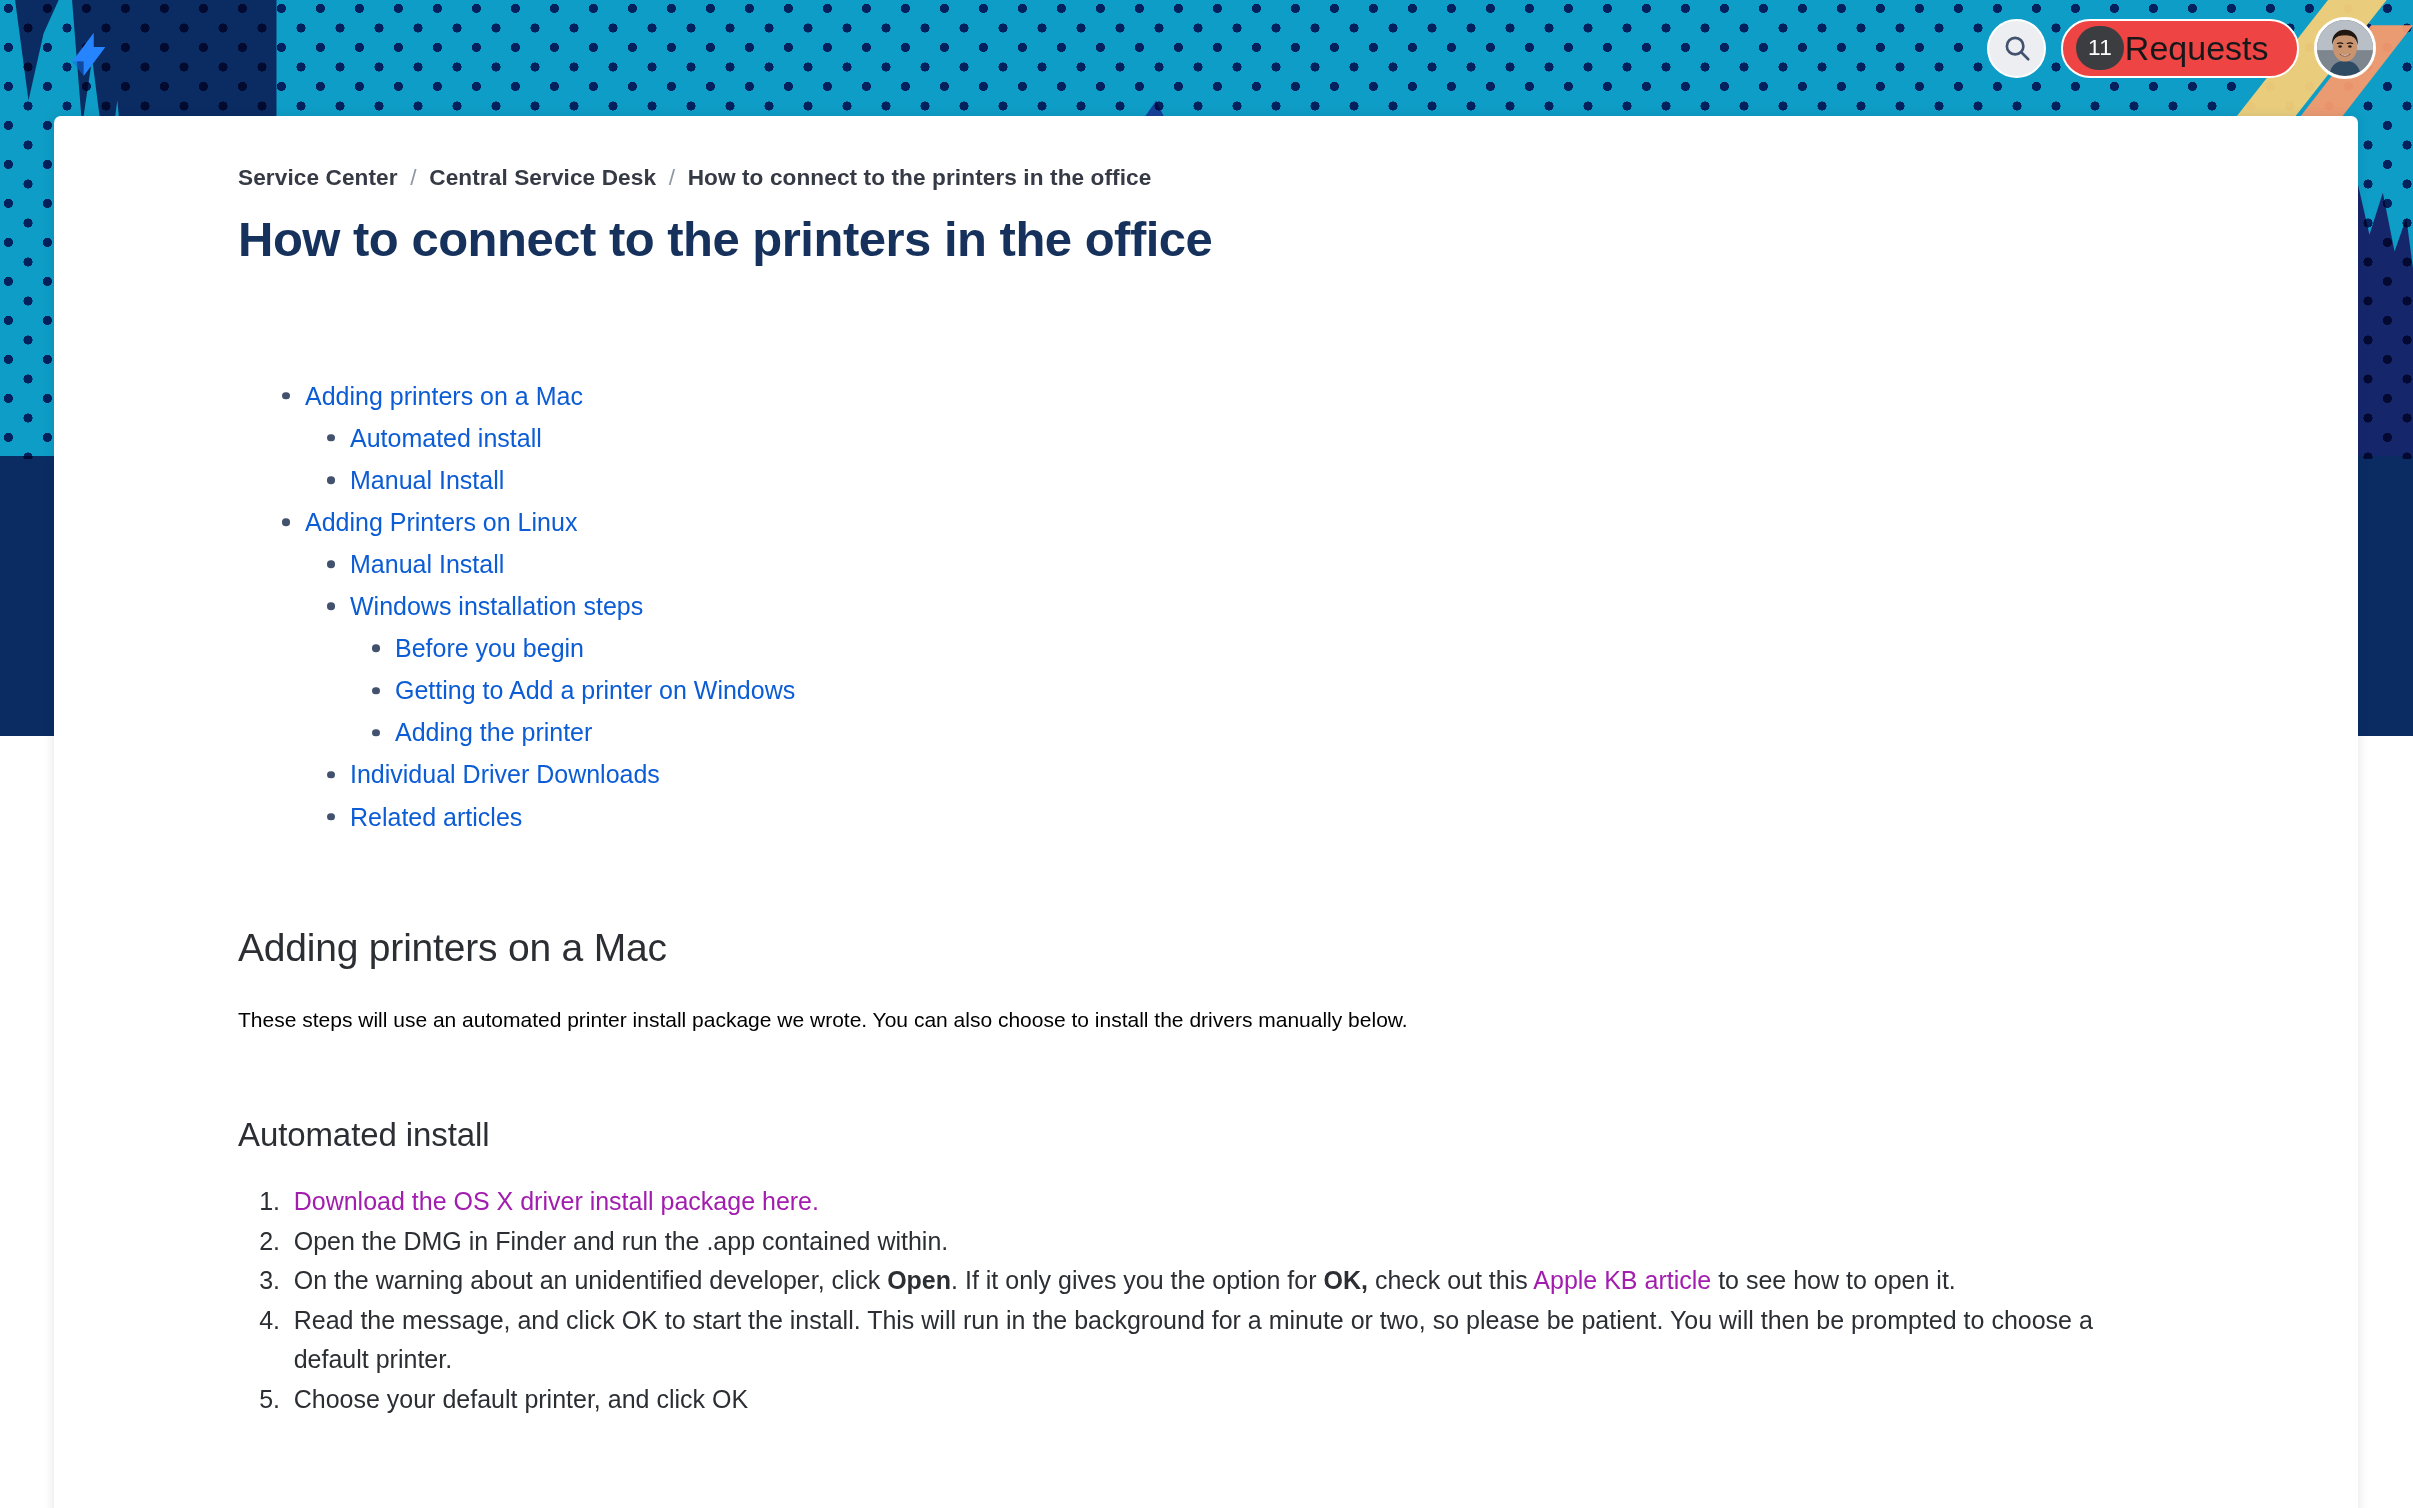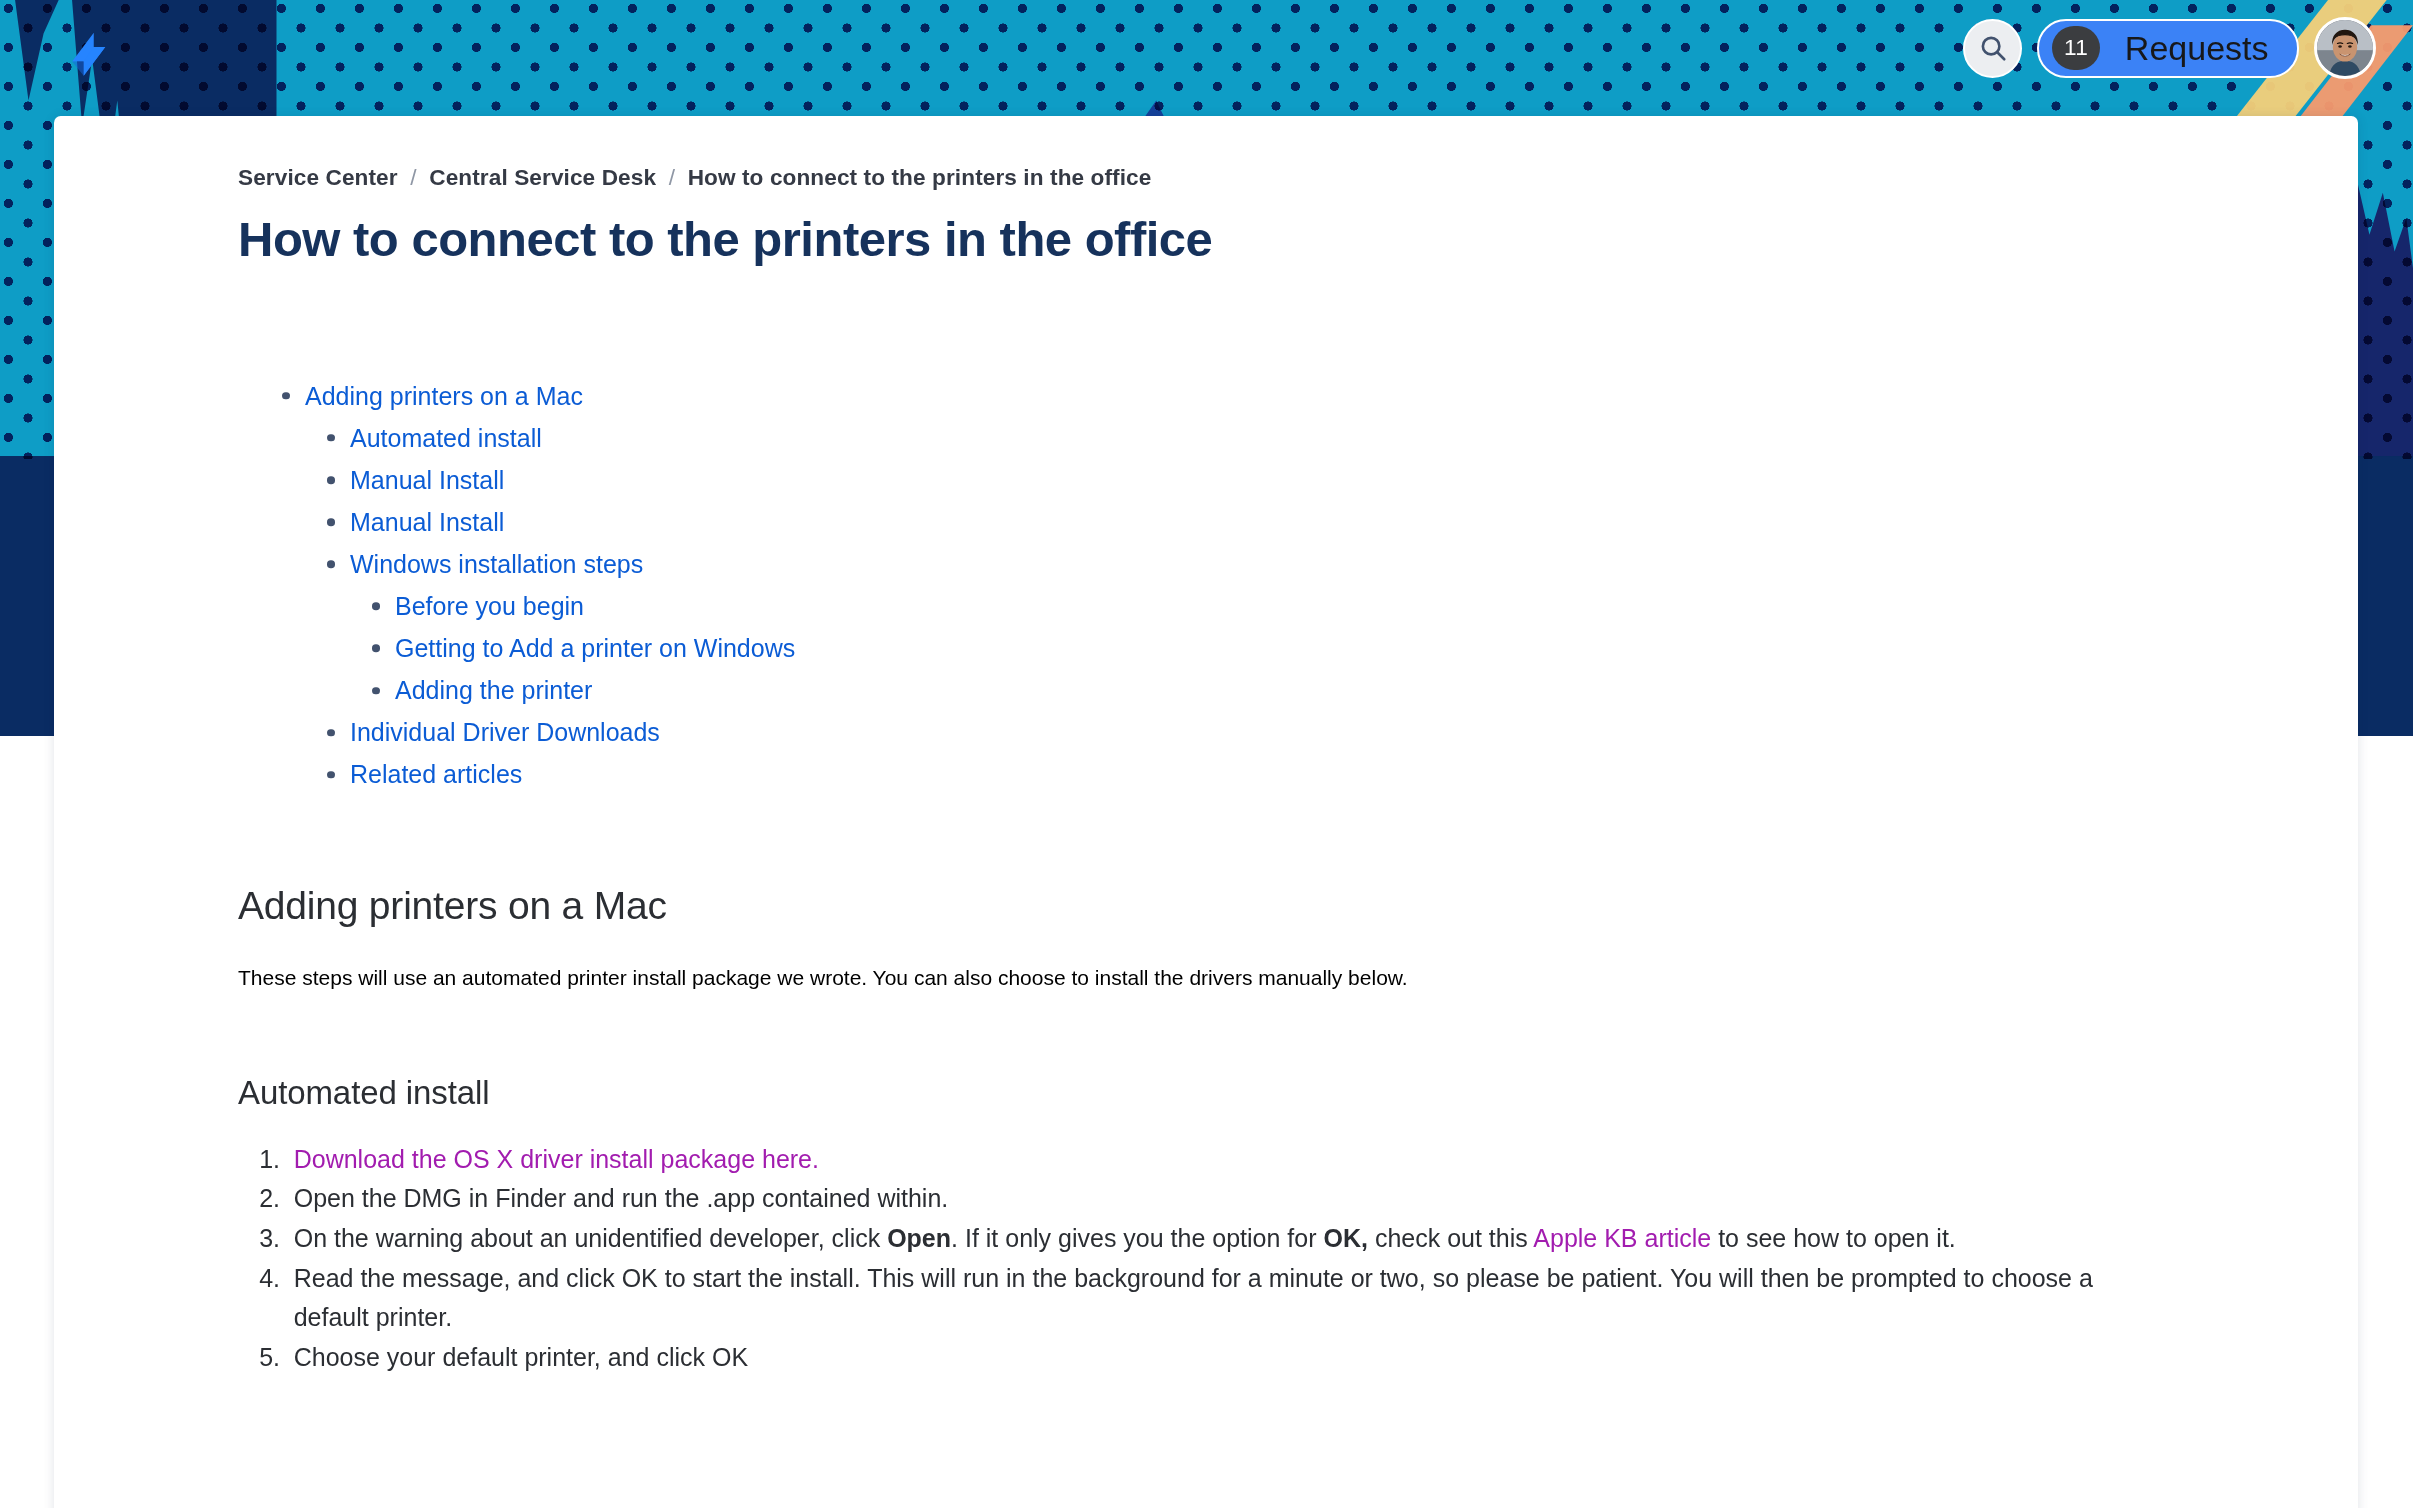--- a/index.html
+++ b/index.html
@@ -50,22 +50,22 @@
   }
   .search-btn {
     width:59px; height:59px; border-radius:50%;
     background:#eceef1; border:2.5px solid #ffffff;
     display:flex; align-items:center; justify-content:center;
     cursor:pointer;
   }
   .search-btn svg { width:30px; height:30px; }
   .requests-pill {
     height:59px; border-radius:29px;
-    background:#3b82f6; border:2.5px solid #ffffff;
-    display:flex; align-items:center; gap:25px;
+    background:#ef4444; border:2.5px solid #ffffff;
+    display:flex; align-items:center; gap:1px;
     padding:0 28.5px 0 13.4px;
     cursor:pointer;
     justify-content:space-between;
   }
   .requests-badge {
     min-width:47px; height:44px; border-radius:22px;
     background:#3b3d40; color:#ffffff;
     display:flex; align-items:center; justify-content:center;
     font-size:22.6px; font-weight:400; letter-spacing:0.3px;
     padding:0 11.7px;
@@ -288,20 +288,23 @@
               </li>
               <li class="lvl2">
                 <span class="toc-row">
                   <a class="toc-link">Manual Install</a>
                 </span>
               </li>
             </ul>
           </li>
 
           <li class="lvl1">
+            <span class="toc-row">
+              <a class="toc-link">Adding Printers on Linux</a>
+            </span>
             <ul>
               <li class="lvl2">
                 <span class="toc-row">
                   <a class="toc-link">Manual Install</a>
                 </span>
               </li>
             </ul>
           </li>
 
           <li class="lvl1">

